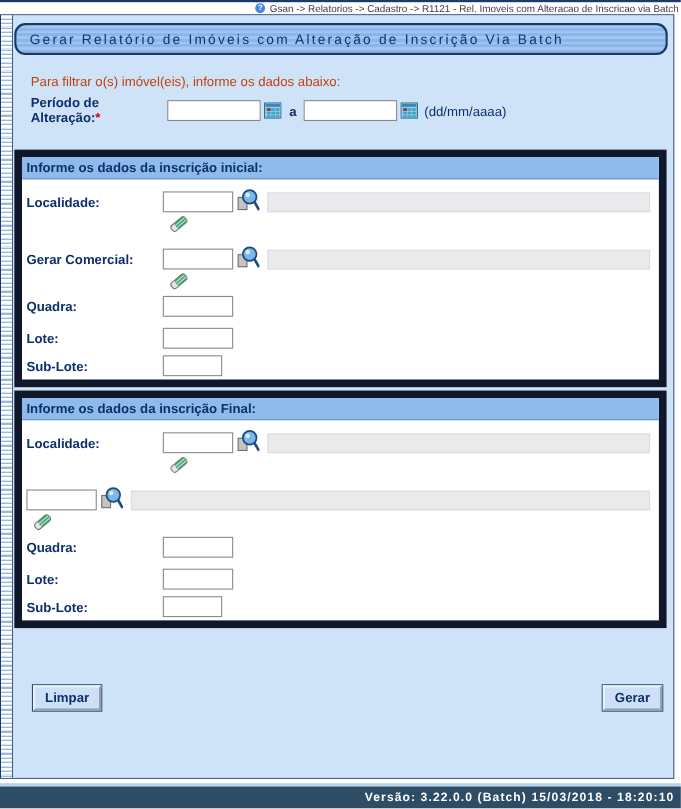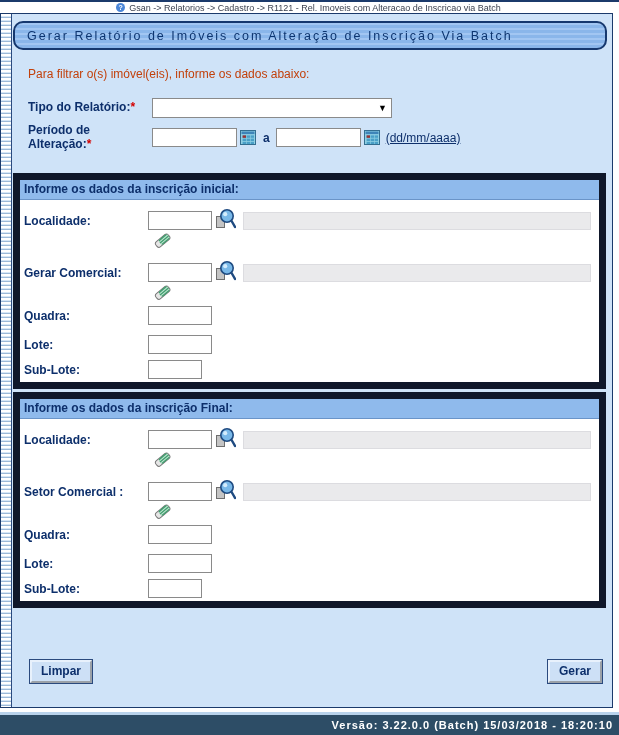--- a/index.html
+++ b/index.html
@@ -1,21 +1,21 @@
 <!DOCTYPE html>
 <html><head>
 <meta charset="utf-8">
 <style>
   * { margin:0; padding:0; box-sizing:border-box; }
   html,body { width:619px; height:735px; background:#ffffff; overflow:hidden;
     font-family:"Liberation Sans", sans-serif; }
 
   
   .topbar { height:13px; border-top:2px solid #1b3a6b; background:#ffffff;
-    display:flex; align-items:center; justify-content:center; gap:4px;
+    display:flex; align-items:center; justify-content:flex-end; gap:4px;
     font-size:9px; color:#3c4250; padding-right:2px; }
   .help-icon { width:9px; height:9px; border-radius:50%; background:#4a86d8;
     color:#fff; font-size:7px; font-weight:bold; display:inline-flex;
     align-items:center; justify-content:center; line-height:1; }
 
   
   .frame { display:flex; width:613px; height:695px;
     border:1px solid #1b3a6b; border-top:1px solid #1b3a6b; }
   .stripe-col { width:11px; border-right:1px solid #2b4a7e;
     background:repeating-linear-gradient(180deg,
@@ -37,21 +37,21 @@
     font-size:12px; padding:0 2px; }
 
   
   .selwrap { width:240px; height:20px; background:#fff; border:1px solid #8a8a8a;
     display:flex; align-items:center; justify-content:space-between; padding:0 4px; }
   .selarrow { font-size:9px; color:#000; }
 
   .date-input { width:85px; }
   .cal-btn { margin-left:3px; display:inline-flex; cursor:pointer; }
   .sep-a { font-weight:bold; color:#0d2f6b; font-size:12px; margin:0 6px 0 7px; }
-  .hint { font-size:12px; color:#0d2f6b; margin-left:6px;text-decoration:underline; }
+  .hint { font-size:12px; color:#0d2f6b; margin-left:6px; }
 
   
   .fieldset { margin:0 6px 0 1px; border:7px solid #0f172a; background:#ffffff; }
   .fieldset-hd { background:#8fbaec; border-bottom:1px solid #6a94c8;
     font-size:12px; font-weight:bold; color:#0d2f6b; padding:2px 4px 3px 4px; }
   .srow { display:flex; align-items:flex-start; margin-left:4px; }
   .srow .lbl { padding-top:4px; }
   .code-input { width:64px; }
   .tiny-input { width:54px; }
   .lookup { flex:1; display:flex; flex-direction:column; }
@@ -84,29 +84,20 @@
 
 <div class="frame">
   <div class="stripe-col"></div>
 
   <div class="panel">
 
     <div class="titlebox">Gerar Relatório de Imóveis com Alteração de Inscrição Via Batch</div>
 
     <div class="intro">Para filtrar o(s) imóvel(eis), informe os dados abaixo:</div>
 
-    <div class="form-row" style="margin-top:17px;">
-      <div class="lbl">
-        <span>Tipo do Relatório:</span><span class="req">*</span>
-      </div>
-      <div class="selwrap">
-        <span></span>
-        <span class="selarrow">▼</span>
-      </div>
-    </div>
 
     <div class="form-row" style="margin-top:6px; align-items:center;">
       <div class="lbl">
         <span>Período de Alteração:</span><span class="req">*</span>
       </div>
       <input type="text" class="date-input" value="" style="">
       <span class="cal-btn">
         <svg width="16" height="15" viewBox="0 0 16 15">
           <rect x="0.5" y="0.5" width="15" height="14" fill="#8fd0e4" stroke="#336e90"></rect>
           <rect x="1.5" y="1.5" width="13" height="2.6" fill="#3d84b8"></rect>
@@ -247,21 +238,20 @@
                 <rect x="5" y="5.6" width="11" height="6.3" rx="2" fill="#3f9e6e"></rect>
                 <rect x="5" y="7.1" width="11" height="1.1" fill="#bfe4d0"></rect>
                 <rect x="5" y="9.5" width="11" height="1.1" fill="#bfe4d0"></rect>
               </g>
             </svg>
           </span>
         </div>
       </div>
 
       <div class="srow" style="margin-top:14px;">
-        <div class="lbl">Setor Comercial :</div>
         <div class="lookup">
           <div class="lookup-line">
             <input type="text" class="code-input" value="" style="">
             <span class="mag-btn">
               <svg width="22" height="22" viewBox="0 0 22 22">
                 <rect x="2.5" y="8.5" width="8" height="11" fill="#c4c4c4" stroke="#6e6e6e"></rect>
                 <circle cx="13" cy="8" r="6.2" fill="#79b8e8" stroke="#1e4a80" stroke-width="1.6"></circle>
                 <circle cx="11.2" cy="6.2" r="2.1" fill="#d4ecfc"></circle>
                 <line x1="17.6" y1="13" x2="21" y2="19" stroke="#1e4a80" stroke-width="2.4" stroke-linecap="round"></line>
               </svg>

